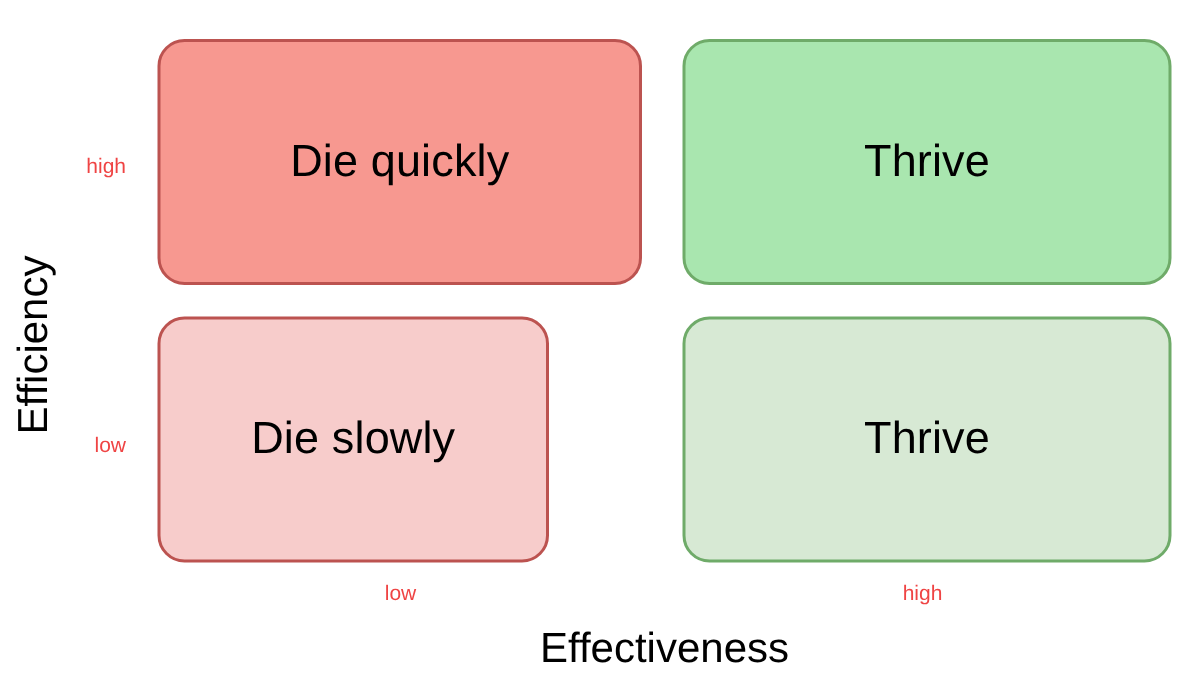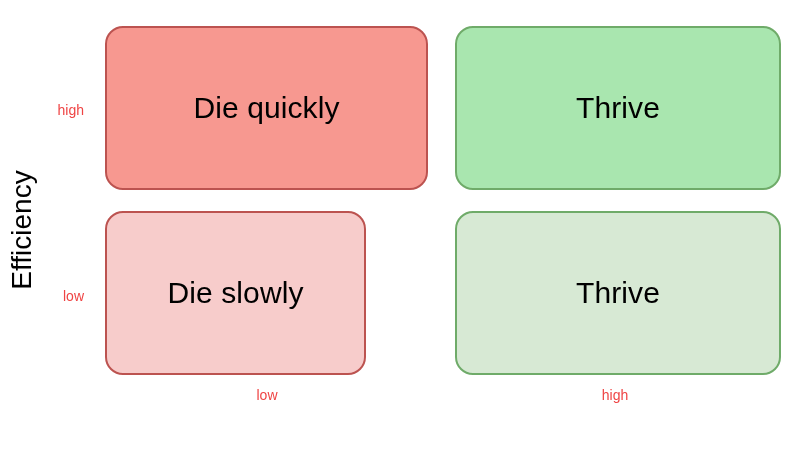--- a/index.html
+++ b/index.html
@@ -132,14 +132,15 @@
   <div class="tick tick-y" id="tick-y-high">high</div>
 
   <div class="tick tick-y" id="tick-y-low">low</div>
 
   <div class="tick tick-x" id="tick-x-low">low</div>
 
   <div class="tick tick-x" id="tick-x-high">high</div>
 
   <div class="axis-title" id="axis-title-y">Efficiency</div>
 
+  <div class="axis-title" id="axis-title-x">Effectiveness</div>
 
 </div>
 
 </body></html>

